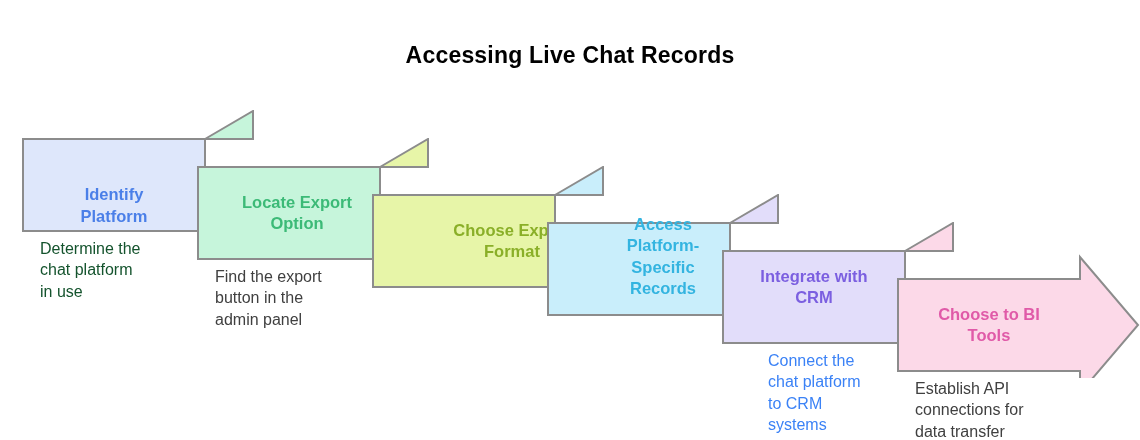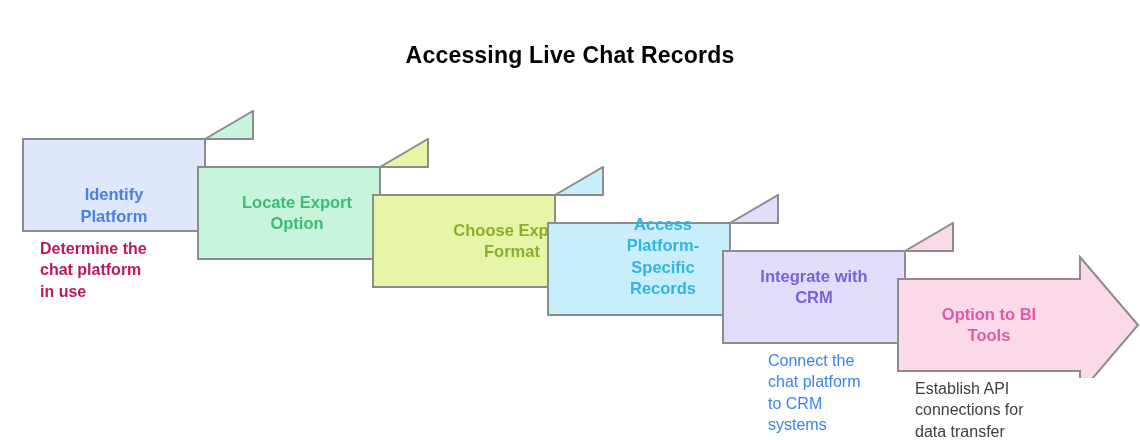--- a/index.html
+++ b/index.html
@@ -75,33 +75,36 @@
     <div class="step" style="left: 22px; top: 110px;">
       <svg class="step-shape" width="234" height="128" viewBox="0 0 234 128">
         <path d="M 1 29 L 183 29 L 183 121 L 1 121 Z" fill="#dee7fb" stroke="#8c8c8c" stroke-width="2" stroke-linejoin="miter"></path>
         <path d="M 183 29 L 231 1 L 231 29 Z" fill="#c6f5db" stroke="#8c8c8c" stroke-width="2" stroke-linejoin="miter"></path>
       </svg>
       <div class="step-label" style="left: 1px; top: 36px; width: 182px; height: 119px; color: rgb(74, 127, 232);">
         <span style="white-space: pre-line;">Identify
 Platform</span>
       </div>
     </div>
-    <div class="step-caption" style="left: 40px; top: 238px; color: #be185d; font-weight: bold;">Determine the
+    <div class="step-caption" style="left: 40px; top: 238px; color: #14532d;">Determine the
 chat platform
 in use</div>
     <div class="step" style="left: 197px; top: 138px;">
       <svg class="step-shape" width="234" height="128" viewBox="0 0 234 128">
         <path d="M 1 29 L 183 29 L 183 121 L 1 121 Z" fill="#c6f5db" stroke="#8c8c8c" stroke-width="2" stroke-linejoin="miter"></path>
         <path d="M 183 29 L 231 1 L 231 29 Z" fill="#e7f5a8" stroke="#8c8c8c" stroke-width="2" stroke-linejoin="miter"></path>
       </svg>
       <div class="step-label" style="left: 1px; top: 29px; width: 182px; height: 92px; color: rgb(60, 186, 119); padding-left: 8px;">
         <span style="white-space: pre-line;">Locate Export
 Option</span>
       </div>
     </div>
+    <div class="step-caption" style="left: 215px; top: 266px; color: rgb(64, 64, 64);">Find the export
+button in the
+admin panel</div>
     <div class="step" style="left: 372px; top: 166px;">
       <svg class="step-shape" width="234" height="128" viewBox="0 0 234 128">
         <path d="M 1 29 L 183 29 L 183 121 L 1 121 Z" fill="#e7f5a8" stroke="#8c8c8c" stroke-width="2" stroke-linejoin="miter"></path>
         <path d="M 183 29 L 231 1 L 231 29 Z" fill="#c9eefb" stroke="#8c8c8c" stroke-width="2" stroke-linejoin="miter"></path>
       </svg>
       <div class="step-label" style="left: 1px; top: 29px; width: 182px; height: 92px; color: rgb(138, 175, 40); padding-left: 48px;">
         <span style="white-space: pre-line;">Choose Export
 Format</span>
       </div>
     </div>
@@ -129,20 +132,20 @@
     </div>
     <div class="step-caption" style="left: 768px; top: 350px; color: #3b82f6;">Connect the
 chat platform
 to CRM
 systems</div>
     <div class="step" style="left: 897px; top: 250px;">
       <svg class="step-shape" width="244" height="128" viewBox="0 0 244 128">
         <path d="M 1 29 L 183 29 L 183 7 L 241 75 L 183 143 L 183 121 L 1 121 Z" fill="#fcd9e8" stroke="#8c8c8c" stroke-width="2" stroke-linejoin="miter"></path>
       </svg>
       <div class="step-label" style="left: 1px; top: 29px; width: 182px; height: 92px; color: rgb(224, 90, 168);">
-        <span style="white-space: pre-line;">Option to BI
+        <span style="white-space: pre-line;">Choose to BI
 Tools</span>
       </div>
     </div>
     <div class="step-caption" style="left: 915px; top: 378px; color: rgb(64, 64, 64);">Establish API
 connections for
 data transfer</div>
   </div>
 
 </body></html>

